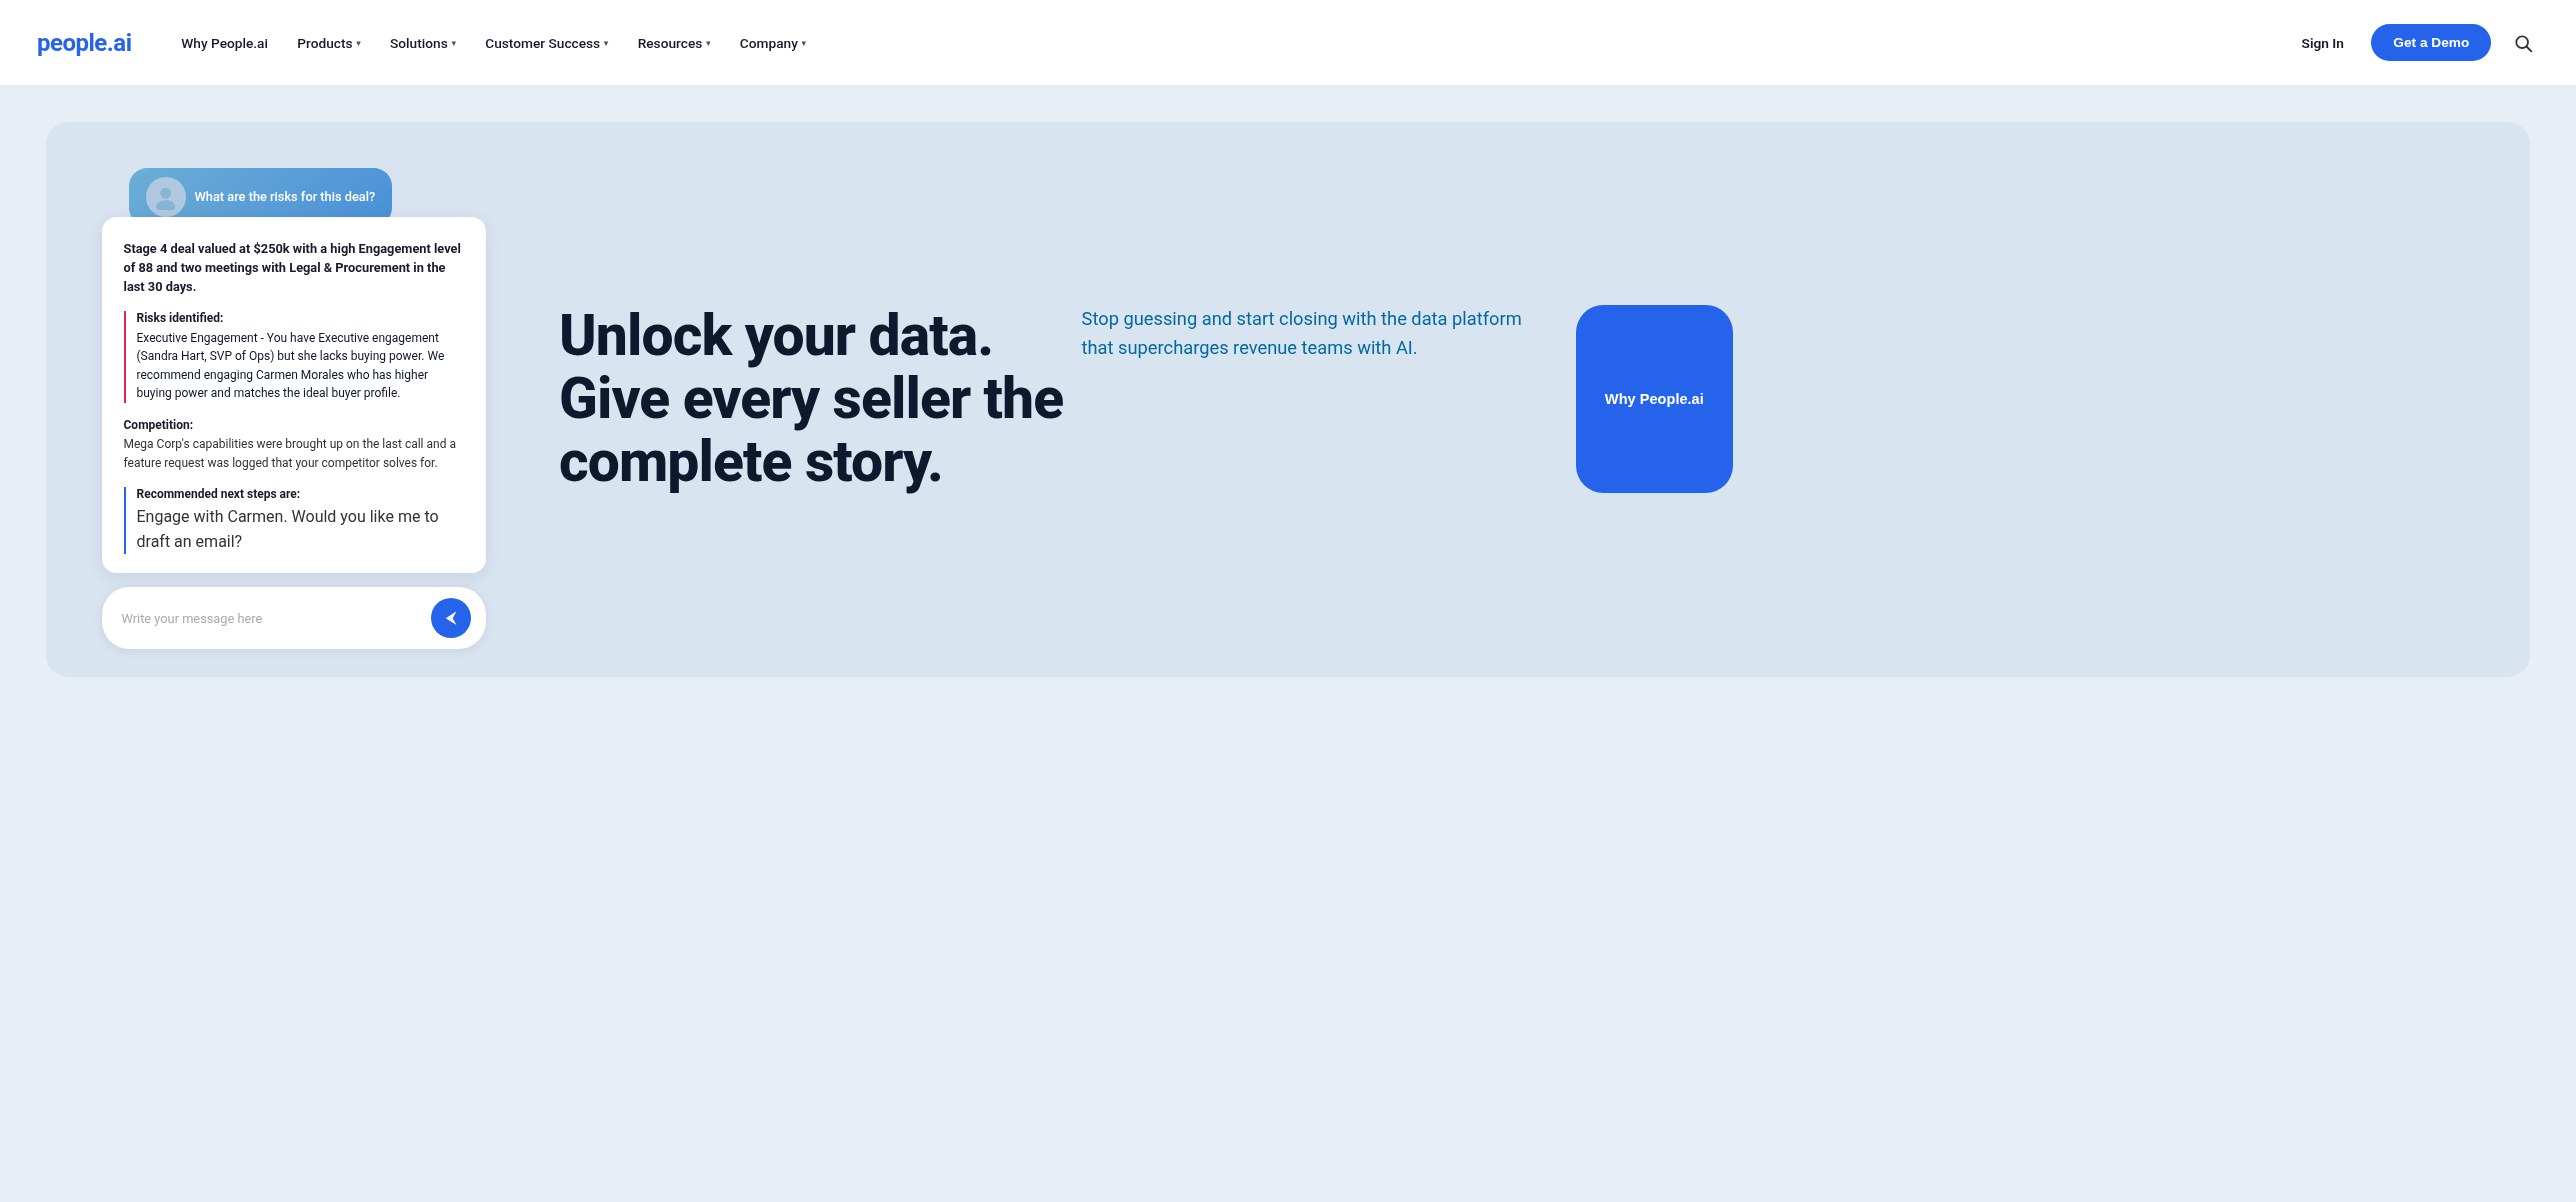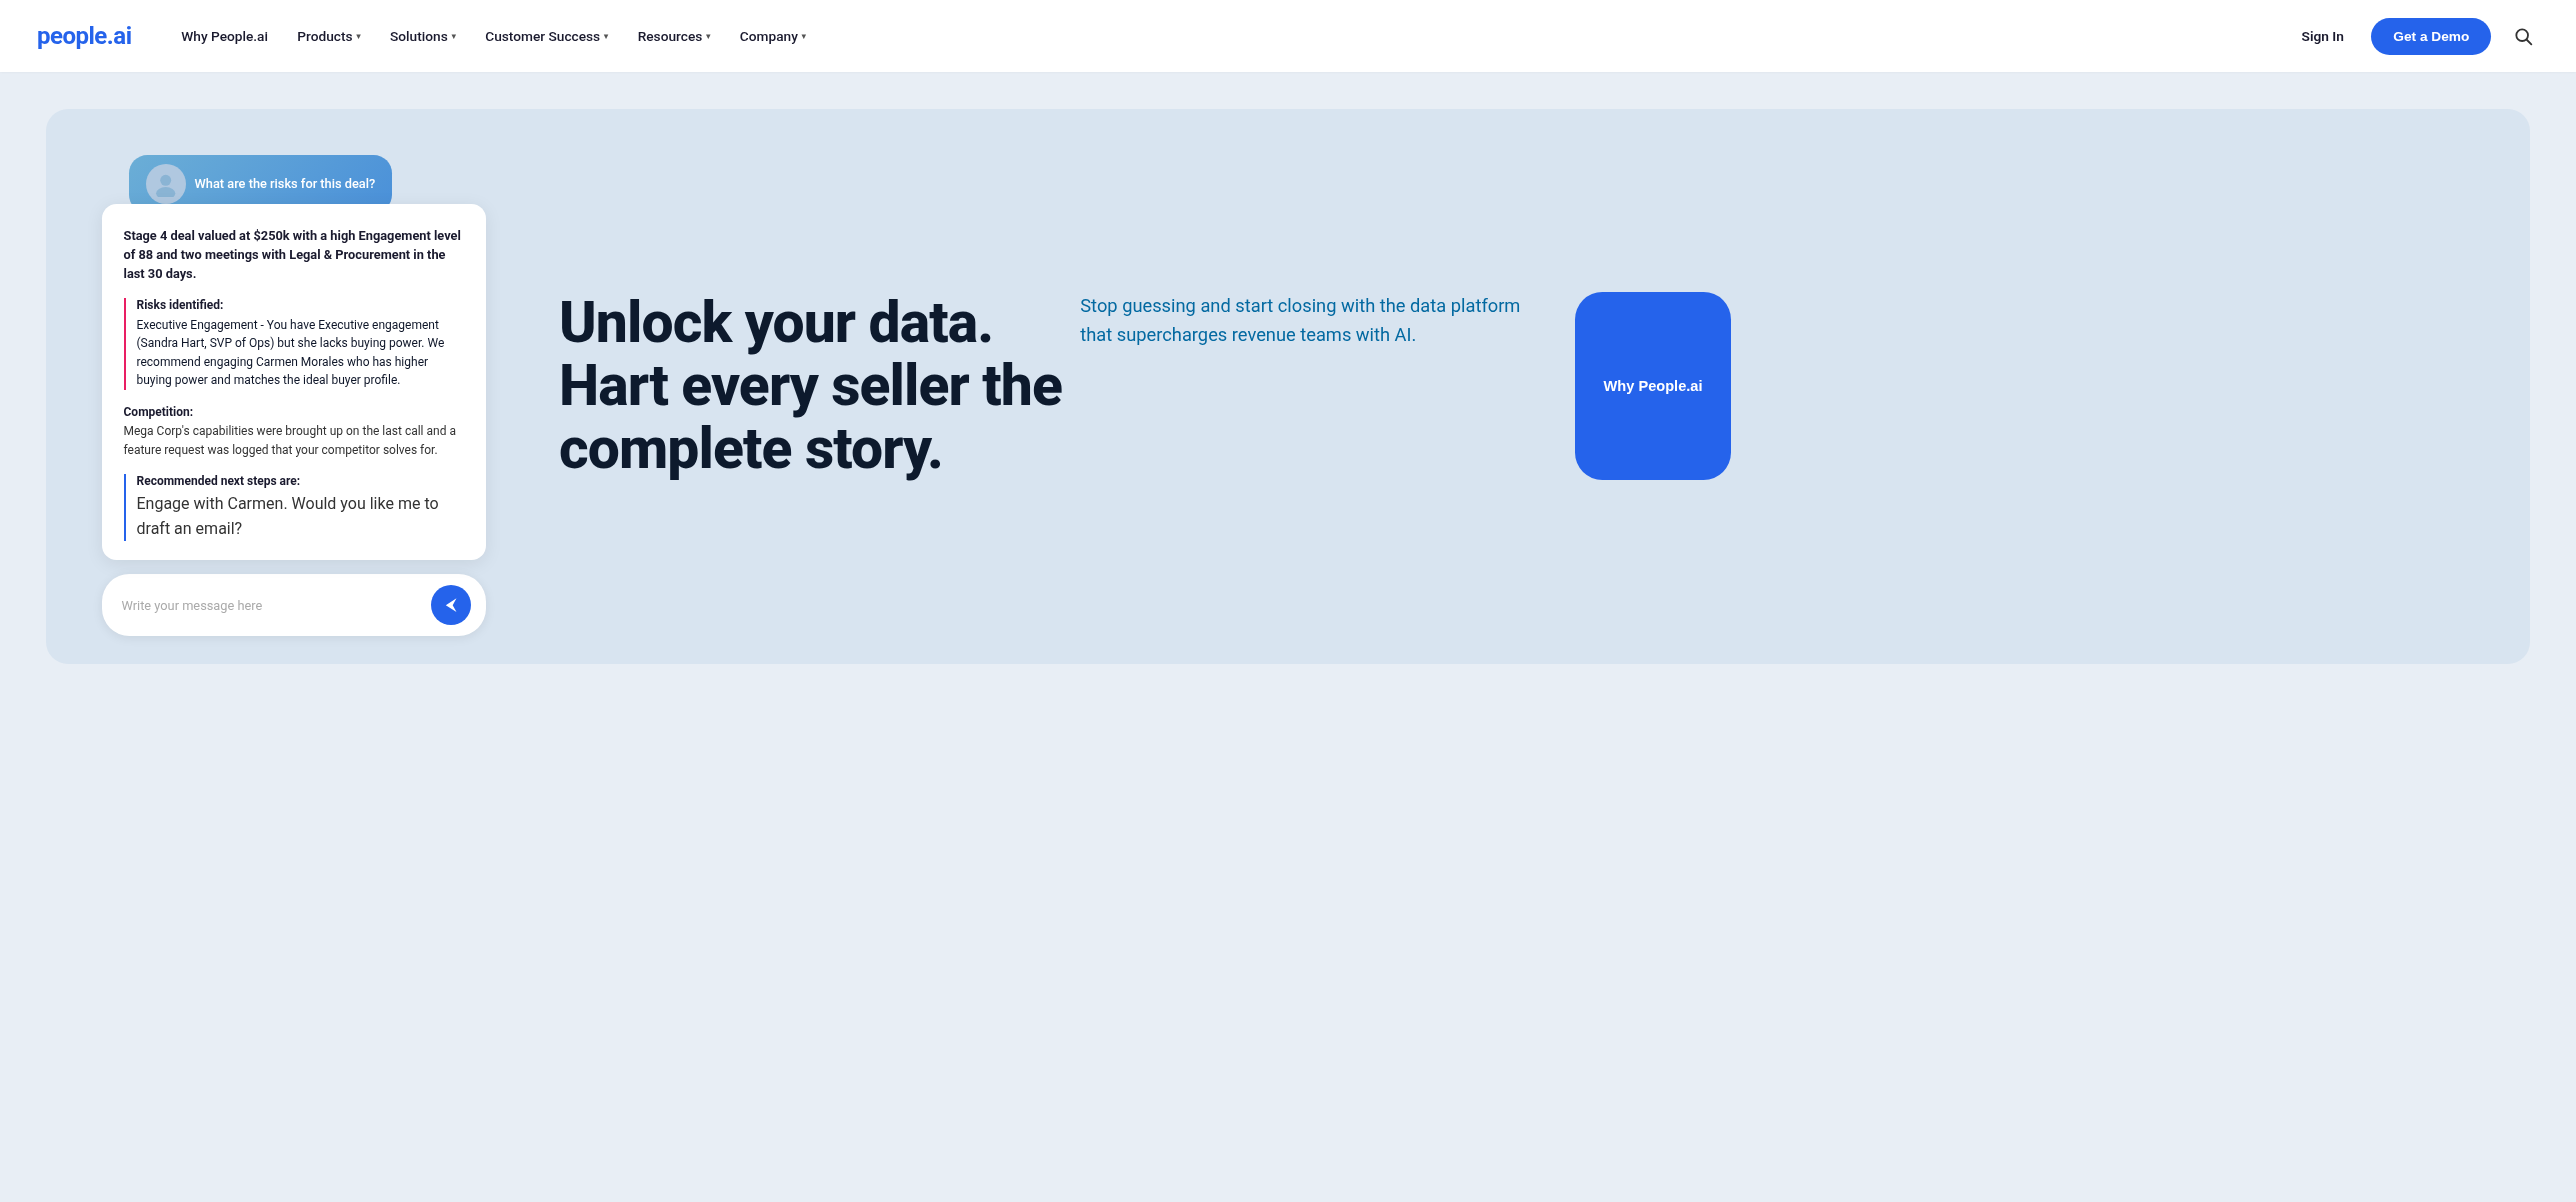--- a/index.html
+++ b/index.html
@@ -8,21 +8,21 @@
       background: #e8eef5;
       min-height: 100vh;
     }
 
     
     .navbar {
       background: #ffffff;
       display: flex;
       align-items: center;
       padding: 0 37px;
-      height: 72px;
+      height: 85px;
       position: relative;
       z-index: 10;
       box-shadow: 0 0.9px 2.7px rgba(0,0,0,0.06);
     }
     .logo {
       display: flex;
       align-items: center;
       margin-right: 37px;
       text-decoration: none;
     }
@@ -363,21 +363,21 @@
           <svg viewBox="0 0 24 24" xmlns="http://www.w3.org/2000/svg">
             <path d="M5 12l14-9-5 9 5 9-14-9z"></path>
           </svg>
         </div>
       </div>
     </div>
 
     <div class="hero-text">
       <h1 class="hero-headline">
         <span>Unlock your data.</span><br>
-        <span>Hart every seller the</span><br>
+        <span>Give every seller the</span><br>
         <span>complete story.</span>
       </h1>
       <p class="hero-subheadline">Stop guessing and start closing with the data platform that supercharges revenue teams with AI.</p>
       <button class="why-btn">Why People.ai</button>
     </div>
 
   </div>
 </section>
 
 

